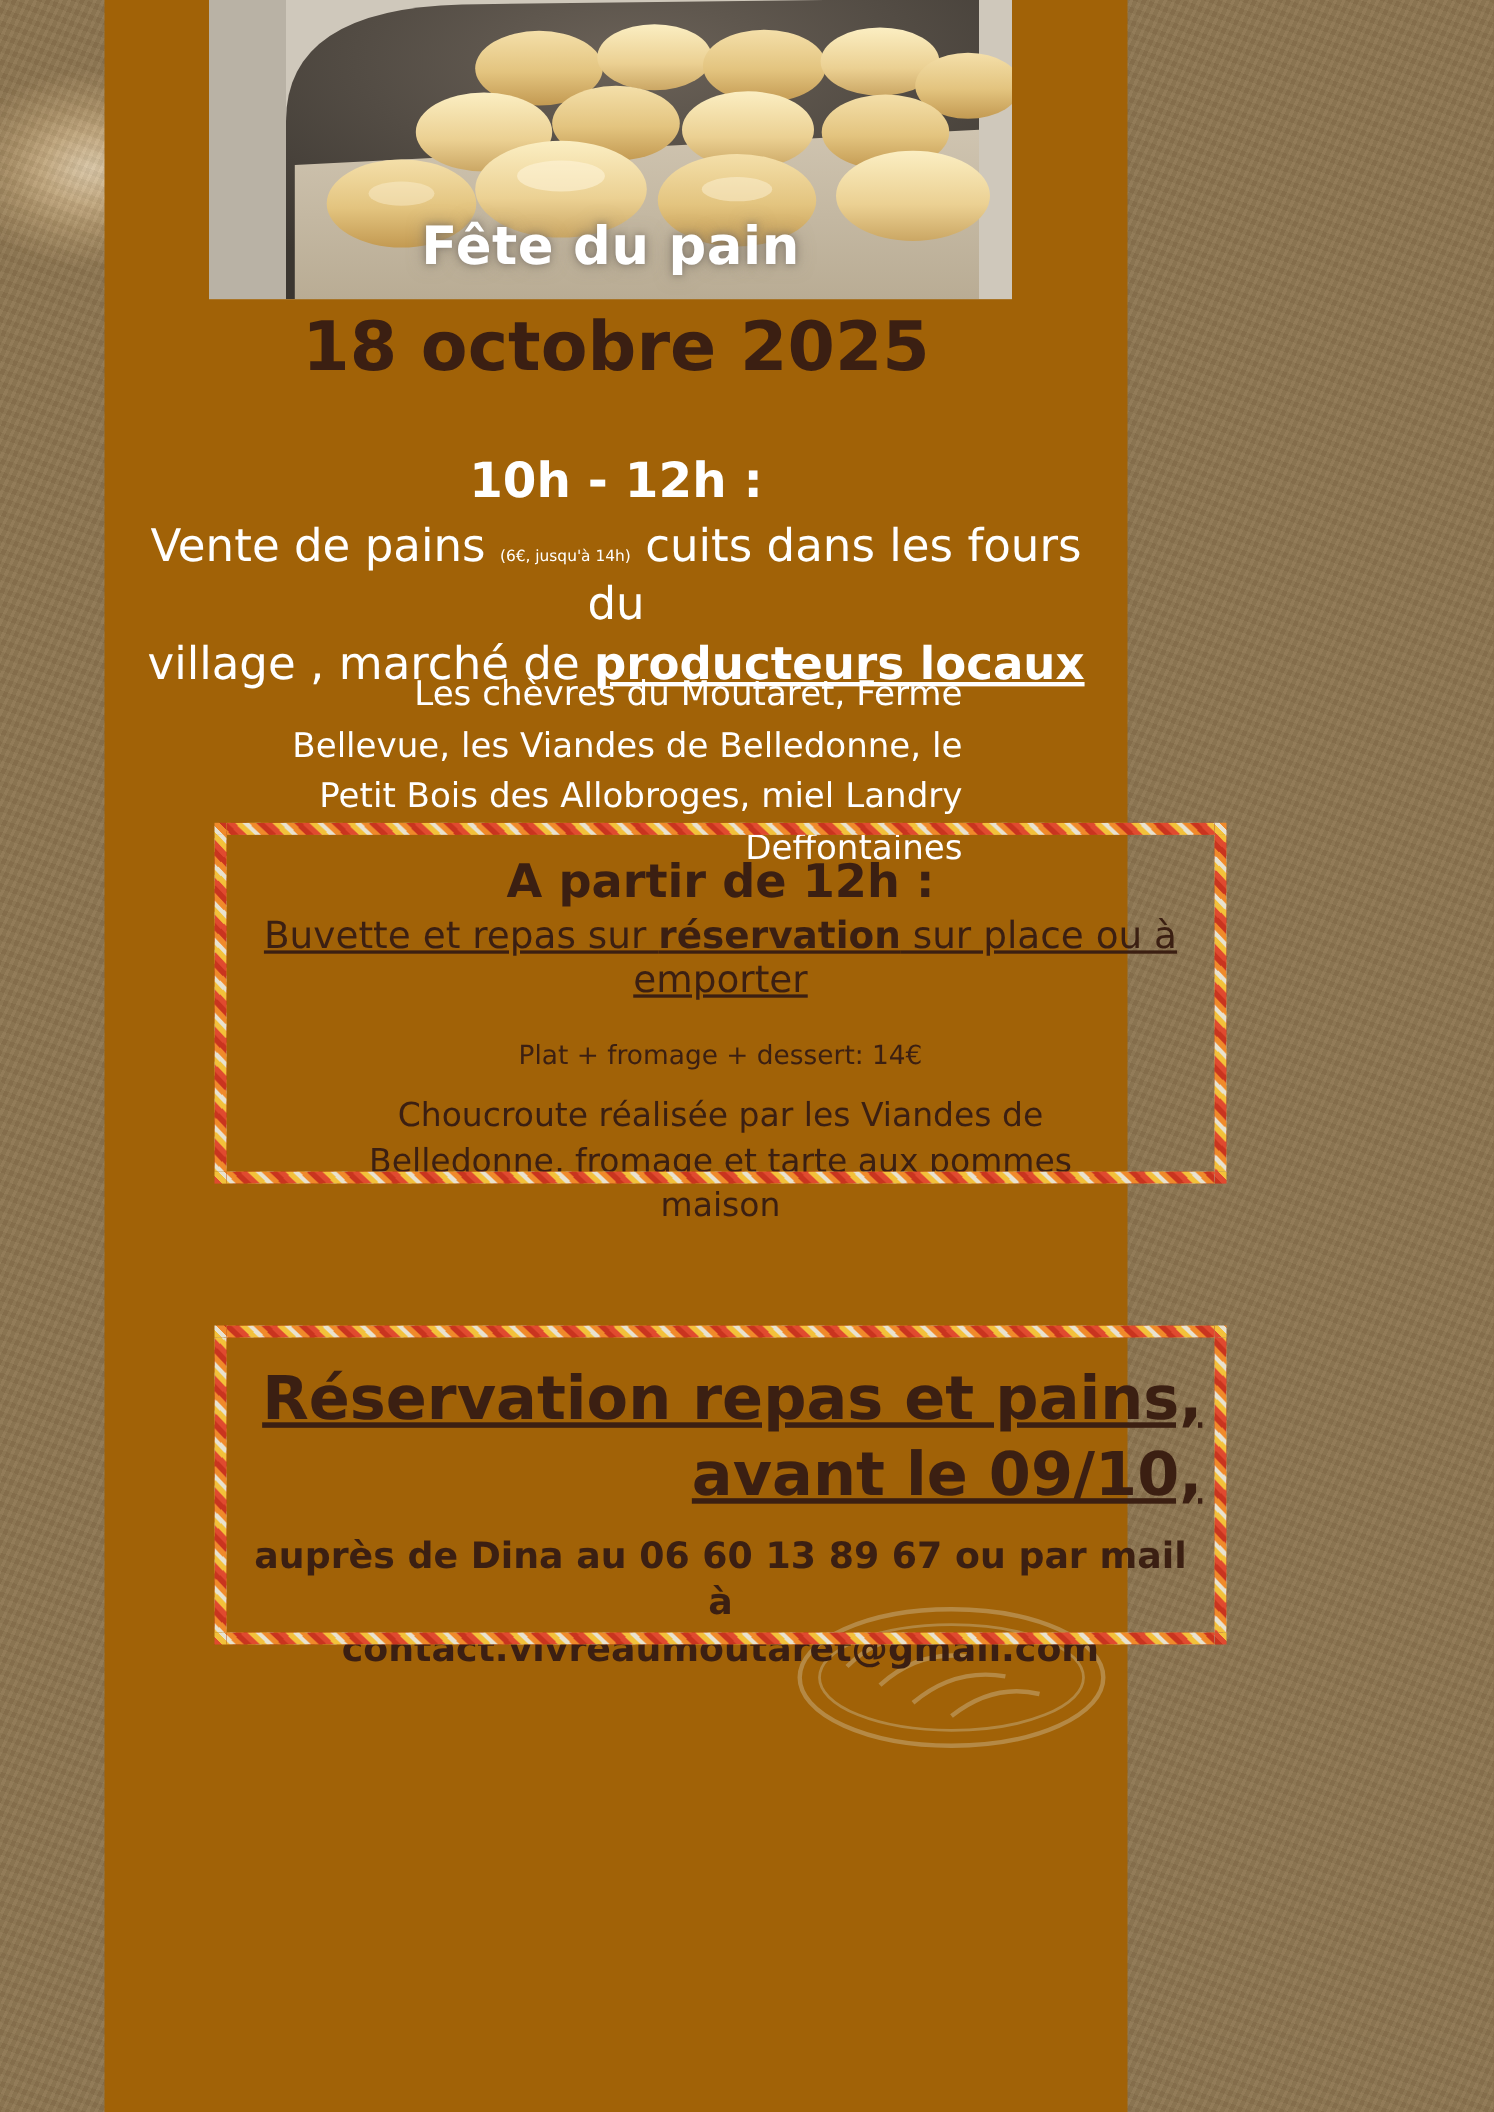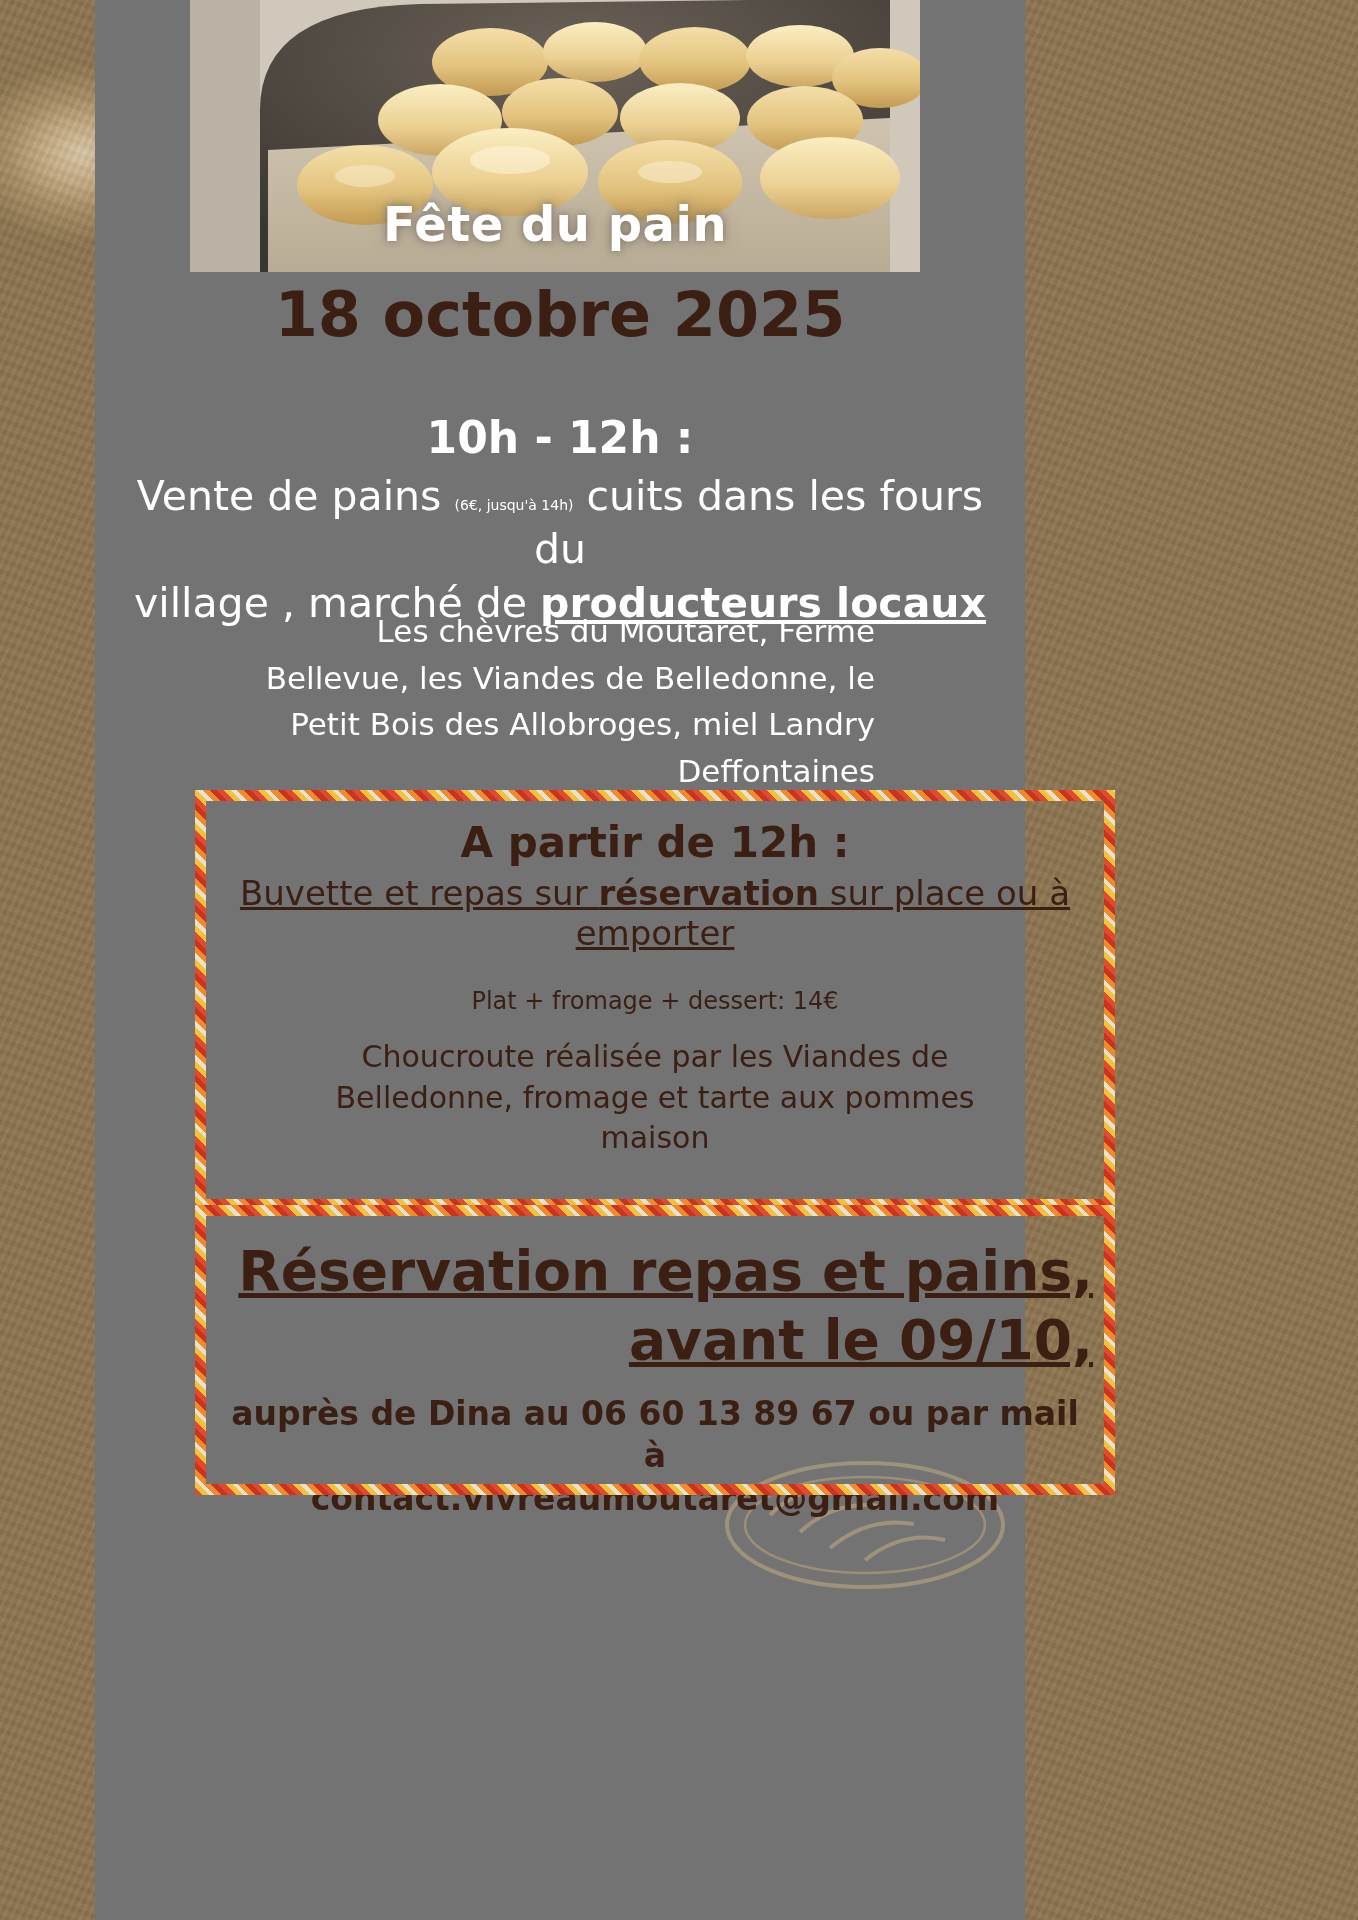--- a/index.html
+++ b/index.html
@@ -44,21 +44,21 @@
     opacity: .75;
   }
 
   
   .poster {
     position: absolute;
     left: 95px;
     top: 0;
     width: 930px;
     height: 1920px;
-    background: #737373;
+    background: #a16207;
     z-index: 3;
     padding-left: 32px;
   }
 
   
   .bread-sketch {
     position: absolute;
     right: 10px;
     bottom: 310px;
     width: 300px;
@@ -160,21 +160,21 @@
         45deg,
         #e04a2f 0px, #e04a2f 5px,
         #f3c13a 5px, #f3c13a 10px,
         #e8e2d0 10px, #e8e2d0 14px,
         #f08a2a 14px, #f08a2a 19px,
         #c9341f 19px, #c9341f 24px
       ) 11 repeat;
     pointer-events: none;
   }
 
-  #box-meal { top: 790px; height: 420px; border-radius: 31px; }
+  #box-meal { top: 748px; height: 328px; border-radius: 31px; }
   #box-reservation { top: 1205px; height: 290px; }
 
   .box-title {
     text-align: center;
     font-size: 42px;
     font-weight: bold;
     color: #3b1f12;
     margin: 14px 0 6px;
   }
   .box-sub {

